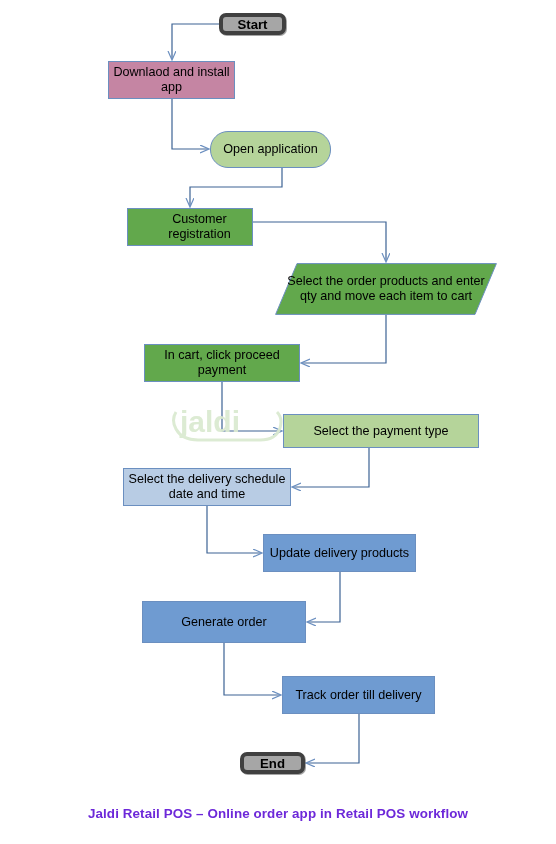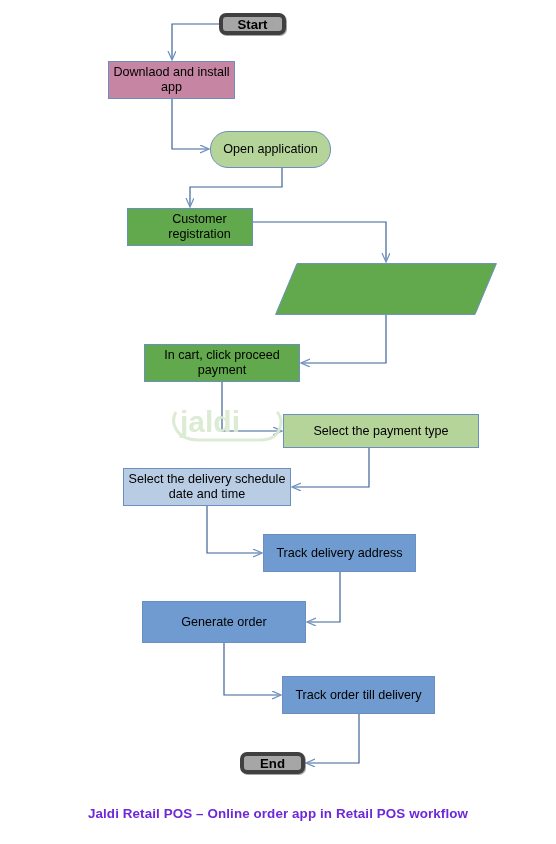--- a/index.html
+++ b/index.html
@@ -123,32 +123,33 @@
       <div class="node node-rect" style="left: 210px; top: 131px; width: 121px; height: 37px; background: rgb(181, 212, 154); border-radius: 18px;">
         <span>Open application</span>
       </div>
       <div class="node node-rect" style="left: 127px; top: 208px; width: 126px; height: 38px; background: rgb(98, 168, 76); padding-left: 23px;">
         <span>Customer registration</span>
       </div>
       <div class="node node-parallelogram" style="left: 275px; top: 263px; width: 222px; height: 52px;">
         <svg class="para-shape" viewBox="0 0 222 52" preserveAspectRatio="none">
           <path d="M22,0.6 L221.4,0.6 L200,51.4 L0.6,51.4 Z" fill="#62a84c" stroke="#6b8fc0" stroke-width="1"></path>
         </svg>
+        <span>Select the order products and enter qty and move each item to cart</span>
       </div>
       <div class="node node-rect" style="left: 144px; top: 344px; width: 156px; height: 38px; background: rgb(98, 168, 76);">
         <span>In cart, click proceed payment</span>
       </div>
       <div class="node node-rect" style="left: 283px; top: 414px; width: 196px; height: 34px; background: rgb(181, 212, 154);">
         <span>Select the payment type</span>
       </div>
       <div class="node node-rect" style="left: 123px; top: 468px; width: 168px; height: 38px; background: rgb(184, 204, 228);">
         <span>Select the delivery schedule date and time</span>
       </div>
       <div class="node node-rect" style="left: 263px; top: 534px; width: 153px; height: 38px; background: rgb(111, 155, 209);">
-        <span>Track delivery address</span>
+        <span>Update delivery products</span>
       </div>
       <div class="node node-rect" style="left: 142px; top: 601px; width: 164px; height: 42px; background: rgb(111, 155, 209);">
         <span>Generate order</span>
       </div>
       <div class="node node-rect" style="left: 282px; top: 676px; width: 153px; height: 38px; background: rgb(111, 155, 209);">
         <span>Track order till delivery</span>
       </div>
       <div class="node node-terminator" style="left: 240px; top: 752px; width: 65px; height: 22px; background: rgb(166, 166, 166);">
         <span>End</span>
       </div>

